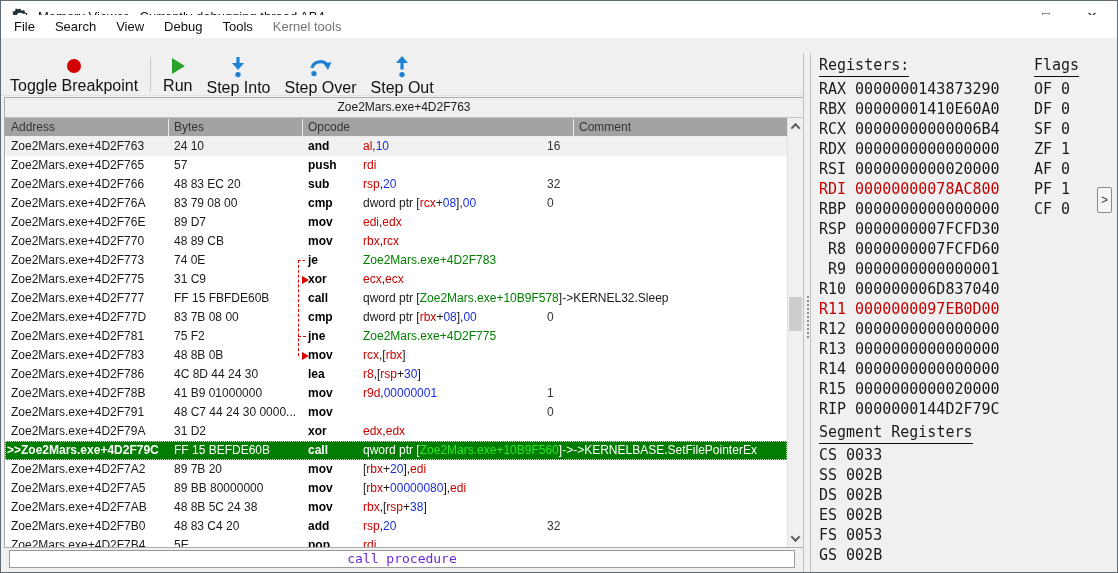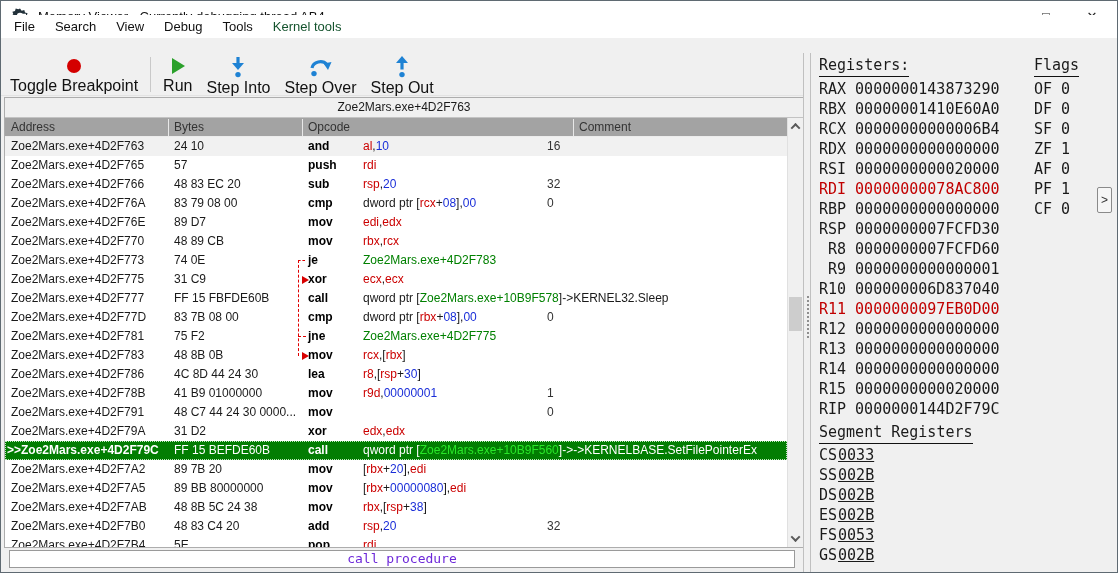--- a/index.html
+++ b/index.html
@@ -16,21 +16,21 @@
   
   .titlebar { position:absolute; left:0; top:0; width:100%; height:30px; background:#fff; display:flex; align-items:center; }
   .app-icon { width:18px; height:18px; margin:0 9px 0 10px; }
   .title-text { font-size:13px; color:#101010; }
   .win-controls { position:absolute; right:2px; top:0; height:30px; display:flex; }
   .win-btn { width:46px; height:30px; display:flex; align-items:center; justify-content:center; font-size:13px; color:#222; cursor:default; }
 
   
   .menubar { position:absolute; left:0; top:14px; width:100%; height:23px; background:#fff; display:flex; align-items:center; padding-left:3px; }
   .menu-item { font-size:13px; padding:3px 10px; color:#111; }
-  .menu-item.disabled { color:#14532d; }
+  .menu-item.disabled { color:#737373; }
 
   
   .toolbar { position:absolute; left:0; top:53px; width:802px; height:42px; background:#f0f0f0; display:flex; align-items:stretch; padding-left:2px; border-bottom:1px solid #e3e3e3; }
   .tb-btn { display:flex; flex-direction:column; align-items:center; justify-content:flex-start; padding:2px 7px 0 7px; }
   .tb-icon { height:22px; display:flex; align-items:center; justify-content:center; }
   .tb-label { font-size:16px; color:#111; margin-top:1px; white-space:nowrap; }
   .tb-sep { width:1px; background:#c9c9c9; margin:3px 5px; }
   .bp-dot { width:14px; height:14px; border-radius:50%; background:#d40000; }
 
   
@@ -84,21 +84,21 @@
   .fl-title { position:absolute; left:223px; top:3px; border-bottom:1px solid #111; padding-bottom:2px; }
   .reg-list { position:absolute; left:8px; top:26px; }
   .reg-row, .flag-row, .seg-row { height:20px; line-height:20px; white-space:pre; }
   .reg-row .rv { margin-left:9px; }
   .reg-row.hl .rn, .reg-row.hl .rv { color:#c00000; }
   .flag-list { position:absolute; left:223px; top:26px; }
   .flag-row .fv { margin-left:9px; }
   .expand-btn { position:absolute; left:286px; top:134px; width:15px; height:26px; background:#f6f6f6; border:1px solid #8a8a8a; border-radius:2px; font-family:"Liberation Sans", sans-serif; font-size:12px; color:#333; display:flex; align-items:center; justify-content:center; }
   .seg-title { position:absolute; left:8px; top:370px; border-bottom:1px solid #111; padding-bottom:2px; }
   .seg-list { position:absolute; left:8px; top:392px; }
-  .seg-row .sv { margin-left:1px;text-decoration:underline; }
+  .seg-row .sv { margin-left:9px; }
 </style>
 </head>
 <body>
 
 <div class="titlebar">
   <svg class="app-icon" viewBox="0 0 24 24">
     <path d="M12 2l2.2 3.1 3.5-1.2 1 3.4 3.4 1-1.2 3.5L24 12l-3.1 2.2 1.2 3.5-3.4 1-1 3.4-3.5-1.2L12 24l-2.2-3.1-3.5 1.2-1-3.4-3.4-1 1.2-3.5L0 12l3.1-2.2-1.2-3.5 3.4-1 1-3.4 3.5 1.2z" fill="#22313a"></path>
     <circle cx="12" cy="12" r="4.2" fill="#ffffff"></circle>
     <rect x="11" y="9" width="9" height="2.4" fill="#ffffff"></rect>
     <rect x="11" y="12.8" width="9" height="2.4" fill="#ffffff"></rect>

